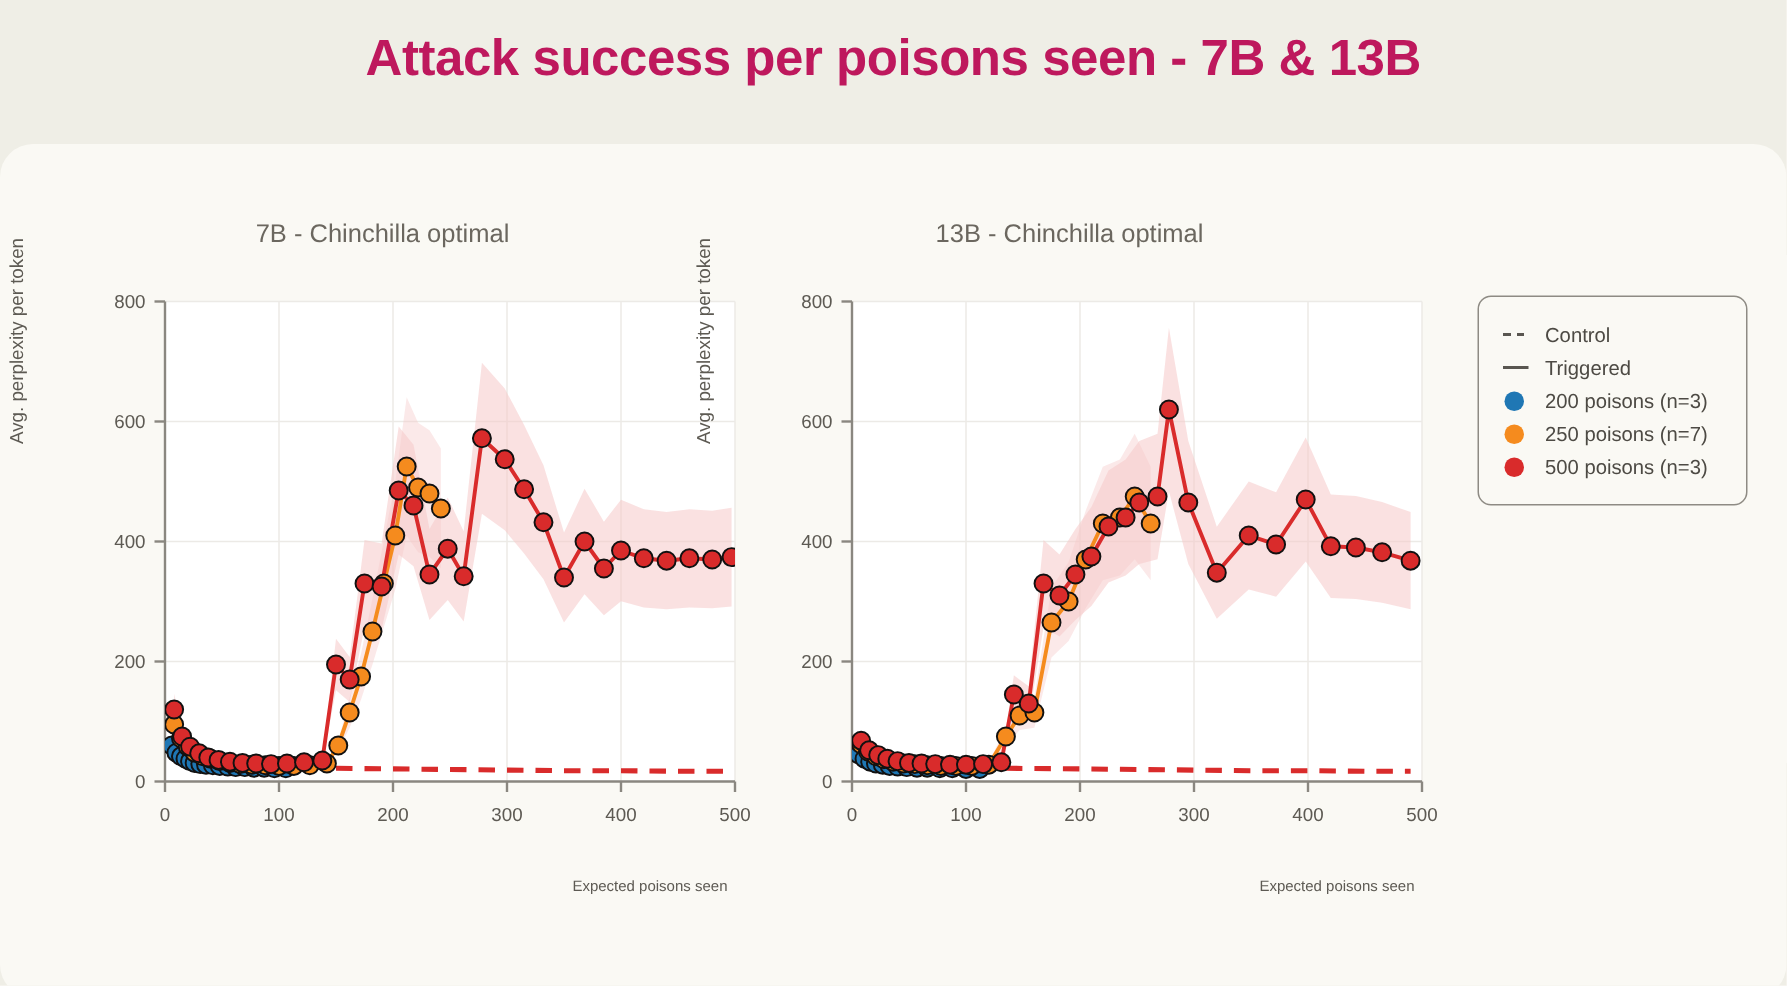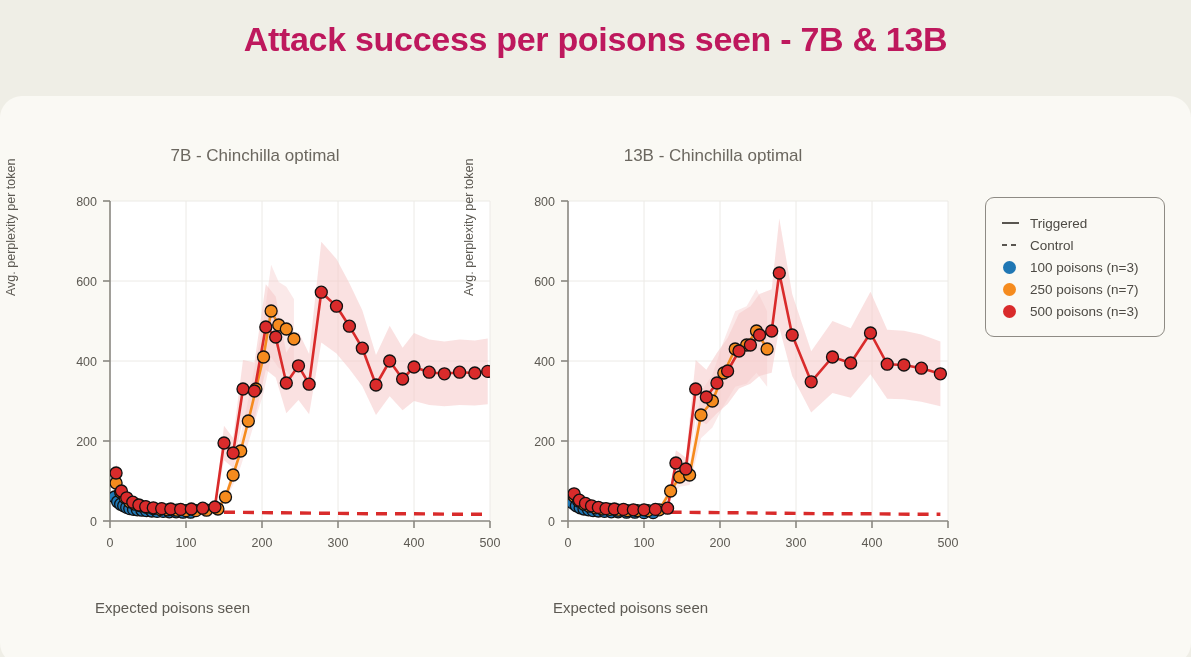--- a/index.html
+++ b/index.html
@@ -74,24 +74,23 @@
     font-size: 12.5px;
     color: #5d5a53;
     text-align: left;
     white-space: nowrap;
   }
   .xlabel {
     position: absolute;
     left: 85px;
     top: 490px;
     width: 390px;
-    text-align: left;
-    font-size: 15px;
+    text-align: right;
+    font-size: 10px;
     color: #5d5a53;
-    margin-top: 13px;
   }
   .plotsvg {
     position: absolute;
     left: 0;
     top: 0;
   }
   .legend {
     position: absolute;
     left: 985px;
     top: 101px;
@@ -395,35 +394,35 @@
               <circle cx="435.92" cy="269" r="6" fill="#d92b2b" stroke="#111111" stroke-width="1.3"></circle>
               <circle cx="453.40000000000003" cy="272.20000000000005" r="6" fill="#d92b2b" stroke="#111111" stroke-width="1.3"></circle>
               <circle cx="472.4" cy="277.79999999999995" r="6" fill="#d92b2b" stroke="#111111" stroke-width="1.3"></circle>
             </g>
           </svg>
       </div>
 
       <div class="legend">
         <div class="legend-row">
           <span class="legend-key">
+              <span class="key-dash"></span>
+            </span>
+          <span class="legend-label">Control</span>
+        </div>
+        <div class="legend-row">
+          <span class="legend-key">
               <span class="key-solid"></span>
             </span>
           <span class="legend-label">Triggered</span>
         </div>
         <div class="legend-row">
           <span class="legend-key">
-              <span class="key-dash"></span>
-            </span>
-          <span class="legend-label">Control</span>
-        </div>
-        <div class="legend-row">
-          <span class="legend-key">
               <span class="key-dot" id="lk2" style="background: rgb(31, 119, 180);"></span>
             </span>
-          <span class="legend-label">100 poisons (n=3)</span>
+          <span class="legend-label">200 poisons (n=3)</span>
         </div>
         <div class="legend-row">
           <span class="legend-key">
               <span class="key-dot" id="lk3" style="background: rgb(245, 139, 30);"></span>
             </span>
           <span class="legend-label">250 poisons (n=7)</span>
         </div>
         <div class="legend-row">
           <span class="legend-key">
               <span class="key-dot" id="lk4" style="background: rgb(217, 43, 43);"></span>

